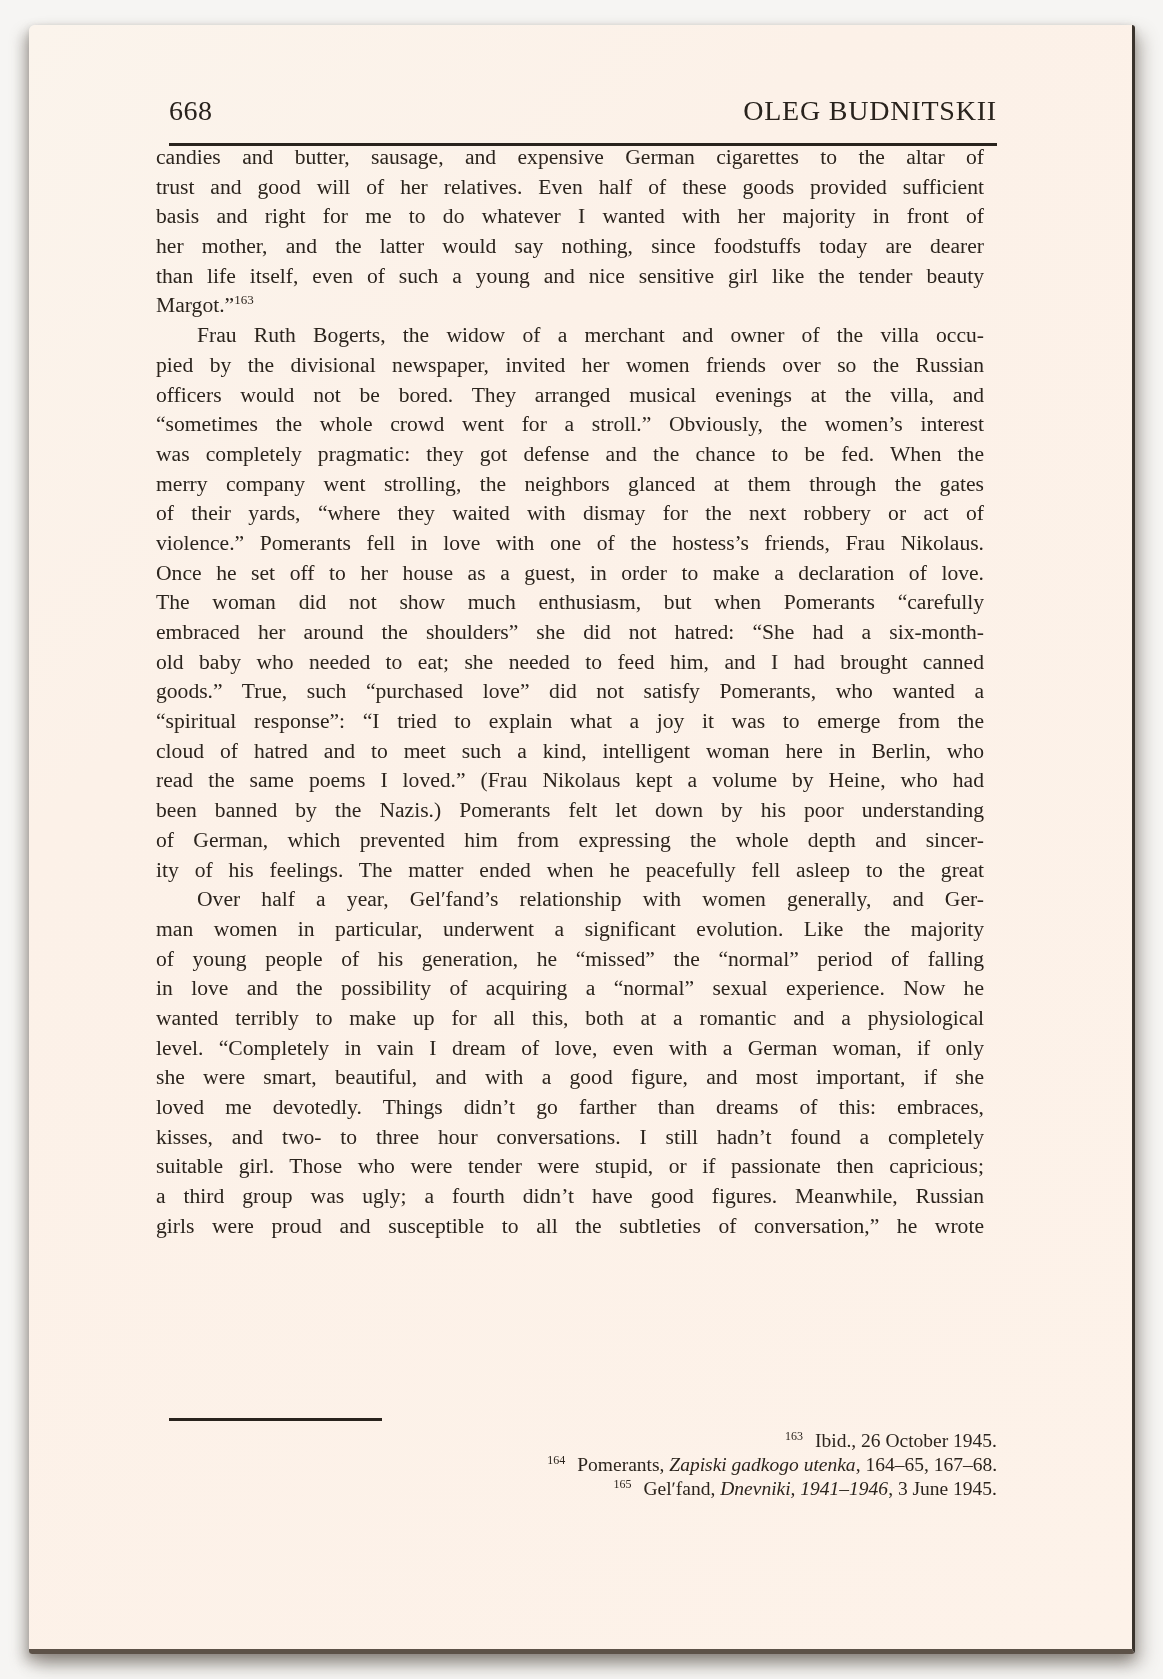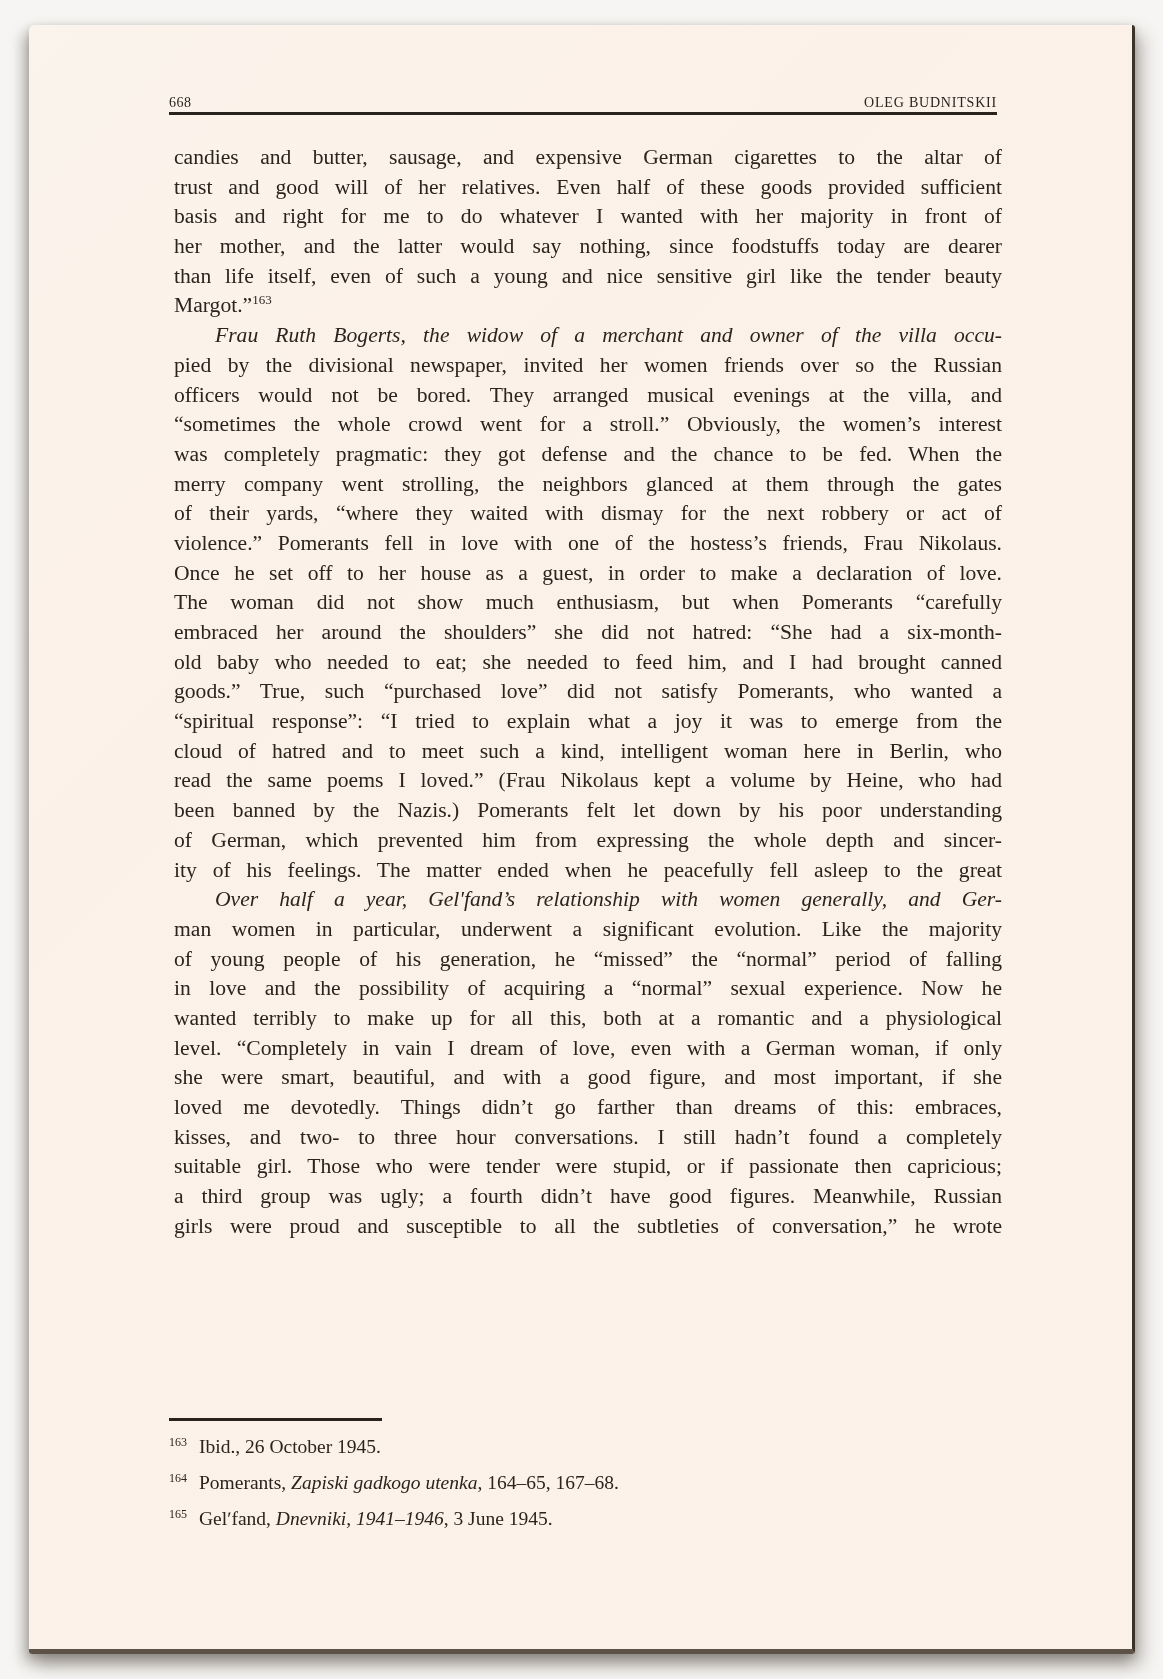--- a/index.html
+++ b/index.html
@@ -20,64 +20,64 @@
     border-bottom: 5px solid #5d5248;
     border-radius: 6px 3px 3px 3px;
     box-shadow: -6px 8px 14px rgba(105, 98, 90, 0.40),
                  6px 10px 18px rgba(90, 82, 74, 0.45),
                  0 2px 6px rgba(120, 110, 100, 0.25);
   }
   .header {
     position: absolute;
     left: 140px; width: 828px; top: 70px;
     display: flex; justify-content: space-between; align-items: flex-end;
-    font-size: 14px; color: #29231d;
+    font-size: 28px; color: #29231d;
     border-bottom: 3px solid #29231d;
-    padding-bottom: 1px;
+    padding-bottom: 16px;
   }
   .header .pagenum { letter-spacing: 0.5px; }
   .header .runtitle { letter-spacing: 0.8px; }
   .bodytext {
     position: absolute;
-    left: 145px; width: 828px; top: 118px;
+    left: 127px; width: 828px; top: 118px;
     font-size: 21.6px; line-height: 29.7px;
     color: #2b241d;
   }
   .ln {
     text-align: justify;
     text-align-last: justify;
     -moz-text-align-last: justify;
     height: 29.7px; overflow: visible; white-space: nowrap;
     display: block;
   }
   .ln.lastline {
     text-align: left;
     text-align-last: left;
     -moz-text-align-last: left;
   }
-  .ln.ind { padding-left: 41px; font-style: italic; }
+  .ln.ind { padding-left: 41px; }
   sup.ref {
     font-size: 13px;
     vertical-align: baseline;
     position: relative; top: -8px;
     letter-spacing: 0;
   }
   .footnotes {
     position: absolute;
     left: 140px; width: 828px; top: 1393px;
     color: #2b241d;
   }
   .fnrule {
     width: 213px; height: 0;
     border-top: 3px solid #29231d;
     margin-bottom: 9px;
   }
   .fn {
-    font-size: 19.5px; line-height: 33px;
-    text-align: left;
+    font-size: 19.5px; line-height: 21px;
+    text-align: right;
   }
   .fn sup.ref { font-size: 12px; top: -7px; margin-right: 12px; }
   .fn i { font-style: italic; }
 </style>
 </head>
 <body>
 
 <div class="canvas">
   <div class="paper">
 

